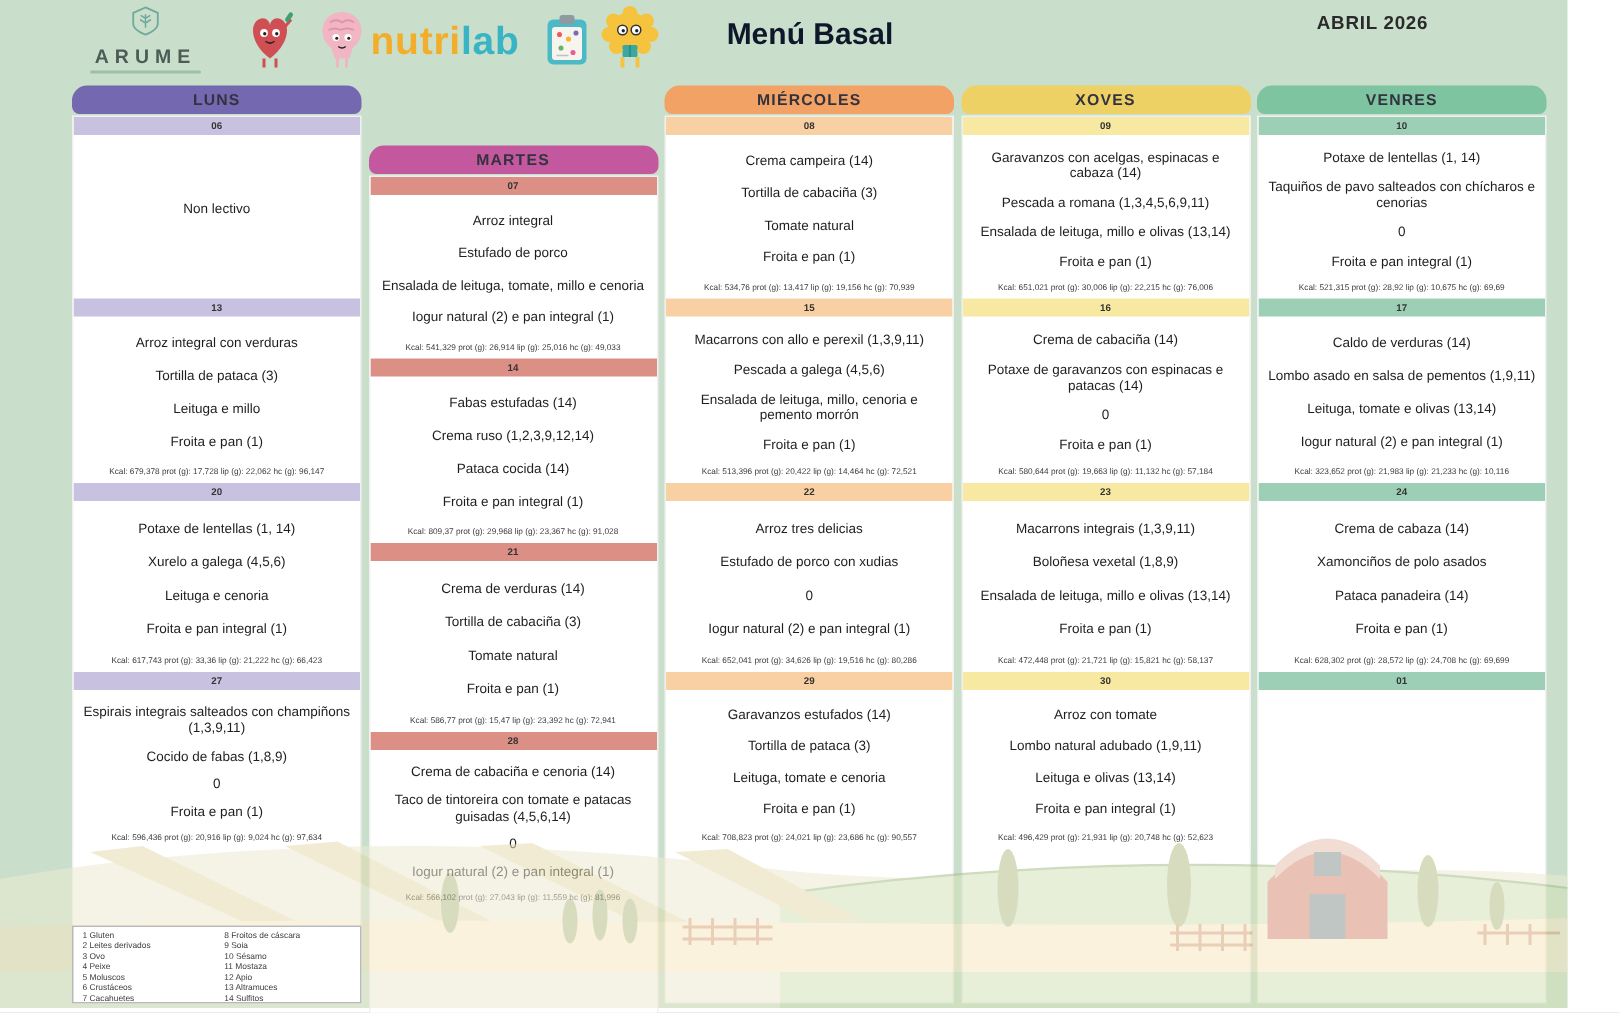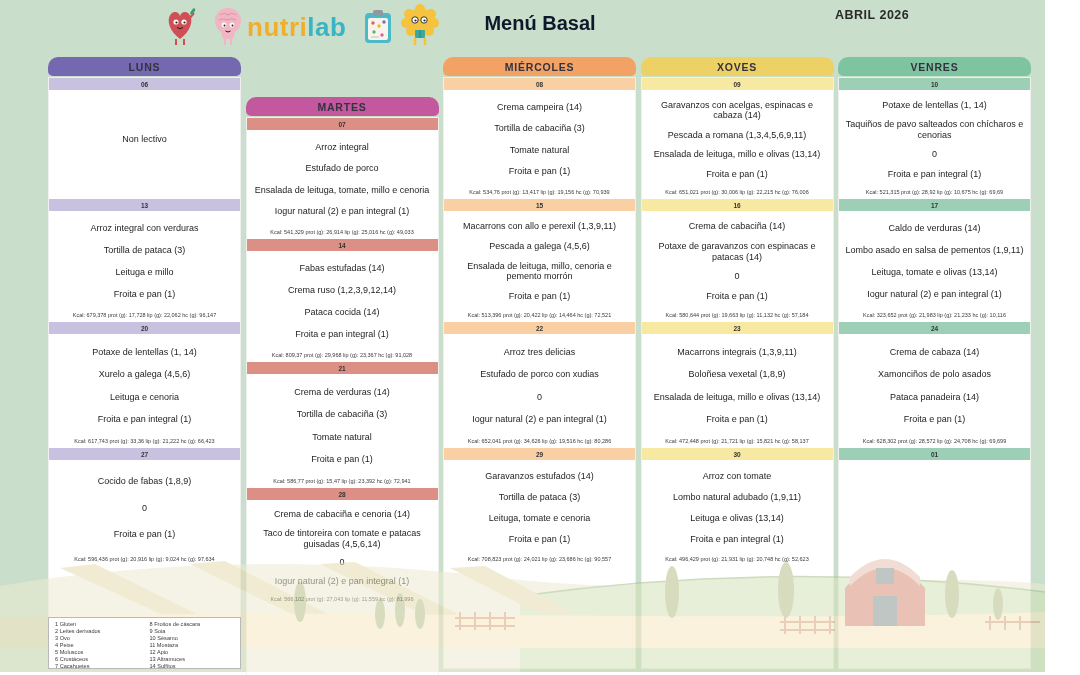--- a/index.html
+++ b/index.html
@@ -12,21 +12,21 @@
   .topbar{position:absolute;left:0;top:0;width:1045px;height:55px;}
   .arume{position:absolute;left:52px;top:4px;width:90px;text-align:center;}
   .arume .brand{display:block;font-size:13px;font-weight:700;letter-spacing:4px;color:#4e5c57;margin-top:1px;}
   .arume .subline{display:block;height:2px;width:74px;margin:2px auto 0;background:#9fc0a8;border-radius:1px;}
   .mascot{position:absolute;top:6px;}
   .nutrilab{position:absolute;left:247px;top:12px;font-size:26px;font-weight:800;letter-spacing:.5px;}
   .nutrilab .nutri{color:#f2ae2a;}
   .nutrilab .lab{color:#38b4c4;}
   .page-title{position:absolute;left:455px;top:12px;width:170px;text-align:center;
     font-size:20px;font-weight:600;color:#0f172a;}
-  .month{position:absolute;left:835px;top:8px;width:160px;text-align:left;
+  .month{position:absolute;left:835px;top:8px;width:160px;text-align:center;
     font-size:12.5px;font-weight:700;color:#2a2a2a;letter-spacing:.5px;}
   
   .column{position:absolute;top:57px;width:193px;height:612px;display:flex;flex-direction:column;z-index:1;}
   .col-header{height:19px;flex:0 0 auto;border-radius:10px 10px 5px 5px;margin-bottom:1px;
     display:flex;align-items:center;justify-content:center;
     font-size:10.5px;font-weight:700;color:#33323f;letter-spacing:.8px;}
   .col-body{flex:1;background:#ffffff;border:1px solid rgba(0,0,0,.06);display:flex;flex-direction:column;overflow:hidden;}
   .day-strip{height:12px;flex:0 0 auto;display:flex;align-items:center;justify-content:center;
     font-size:6.5px;font-weight:700;color:#333;}
   .cell{flex:0 0 auto;display:flex;flex-direction:column;padding:1px 5px 0;align-items:center;}
@@ -42,20 +42,28 @@
   .legend-col{flex:1;display:flex;flex-direction:column;justify-content:space-between;}
   .legend-col div{font-size:5.6px;line-height:1.25;color:#3c3c3c;}
 </style>
 </head>
 <body>
 
 <div class="page">
 
   <div class="topbar">
 
+    <div class="arume">
+      <svg width="22" height="20" viewBox="0 0 22 22">
+        <path d="M11 1 L20 5 V13 C20 18 11 21 11 21 C11 21 2 18 2 13 V5 Z" fill="none" stroke="#6fa89b" stroke-width="1.3"></path>
+        <path d="M11 6 v10 M11 9 l-3.5 -2.2 M11 9 l3.5 -2.2 M11 12.5 l-4 -2.6 M11 12.5 l4 -2.6" fill="none" stroke="#6fa89b" stroke-width="1.1"></path>
+      </svg>
+      <span class="brand">ARUME</span>
+      <span class="subline"></span>
+    </div>
 
     <svg class="mascot" style="left:163px" width="34" height="42" viewBox="0 0 34 42">
       <path d="M26 13 l5 -6" stroke="#cf4f54" stroke-width="2" fill="none"></path>
       <rect x="28.5" y="2" width="3" height="7" rx="1.5" fill="#3f9f6f" transform="rotate(35 30 5)"></rect>
       <path d="M17 33 C6 25 3 13 8 8 c4 -4 9 -1 9 3 c0 -4 5 -7 9 -3 c5 5 2 17 -9 25 Z" fill="#cf4f54"></path>
       <circle cx="13" cy="16" r="2.6" fill="#fff"></circle>
         <circle cx="21" cy="16" r="2.6" fill="#fff"></circle>
       <circle cx="13.5" cy="16.5" r="1.1" fill="#222"></circle>
         <circle cx="21.5" cy="16.5" r="1.1" fill="#222"></circle>
       <path d="M14 21.5 q3 2.5 6 0" stroke="#222" stroke-width="1" fill="none"></path>
@@ -139,20 +147,21 @@
               <div class="menu-item">Potaxe de lentellas (1, 14)</div>
               <div class="menu-item">Xurelo a galega (4,5,6)</div>
               <div class="menu-item">Leituga e cenoria</div>
               <div class="menu-item">Froita e pan integral (1)</div>
             </div>
             <div class="kcal">Kcal: 617,743 prot (g): 33,36 lip (g): 21,222 hc (g): 66,423</div>
           </div>
           <div class="day-strip" style="background: rgb(201, 193, 224);">27</div>
           <div class="cell" style="height: 105px;">
             <div class="items">
+              <div class="menu-item">Espirais integrais salteados con champiñons (1,3,9,11)</div>
               <div class="menu-item">Cocido de fabas (1,8,9)</div>
               <div class="menu-item">0</div>
               <div class="menu-item">Froita e pan (1)</div>
             </div>
             <div class="kcal">Kcal: 596,436 prot (g): 20,916 lip (g): 9,024 hc (g): 97,634</div>
           </div>
           <div class="tail"></div>
         </div>
       </div>
       <div class="column" style="left: 245.5px; margin-top: 40px;">

